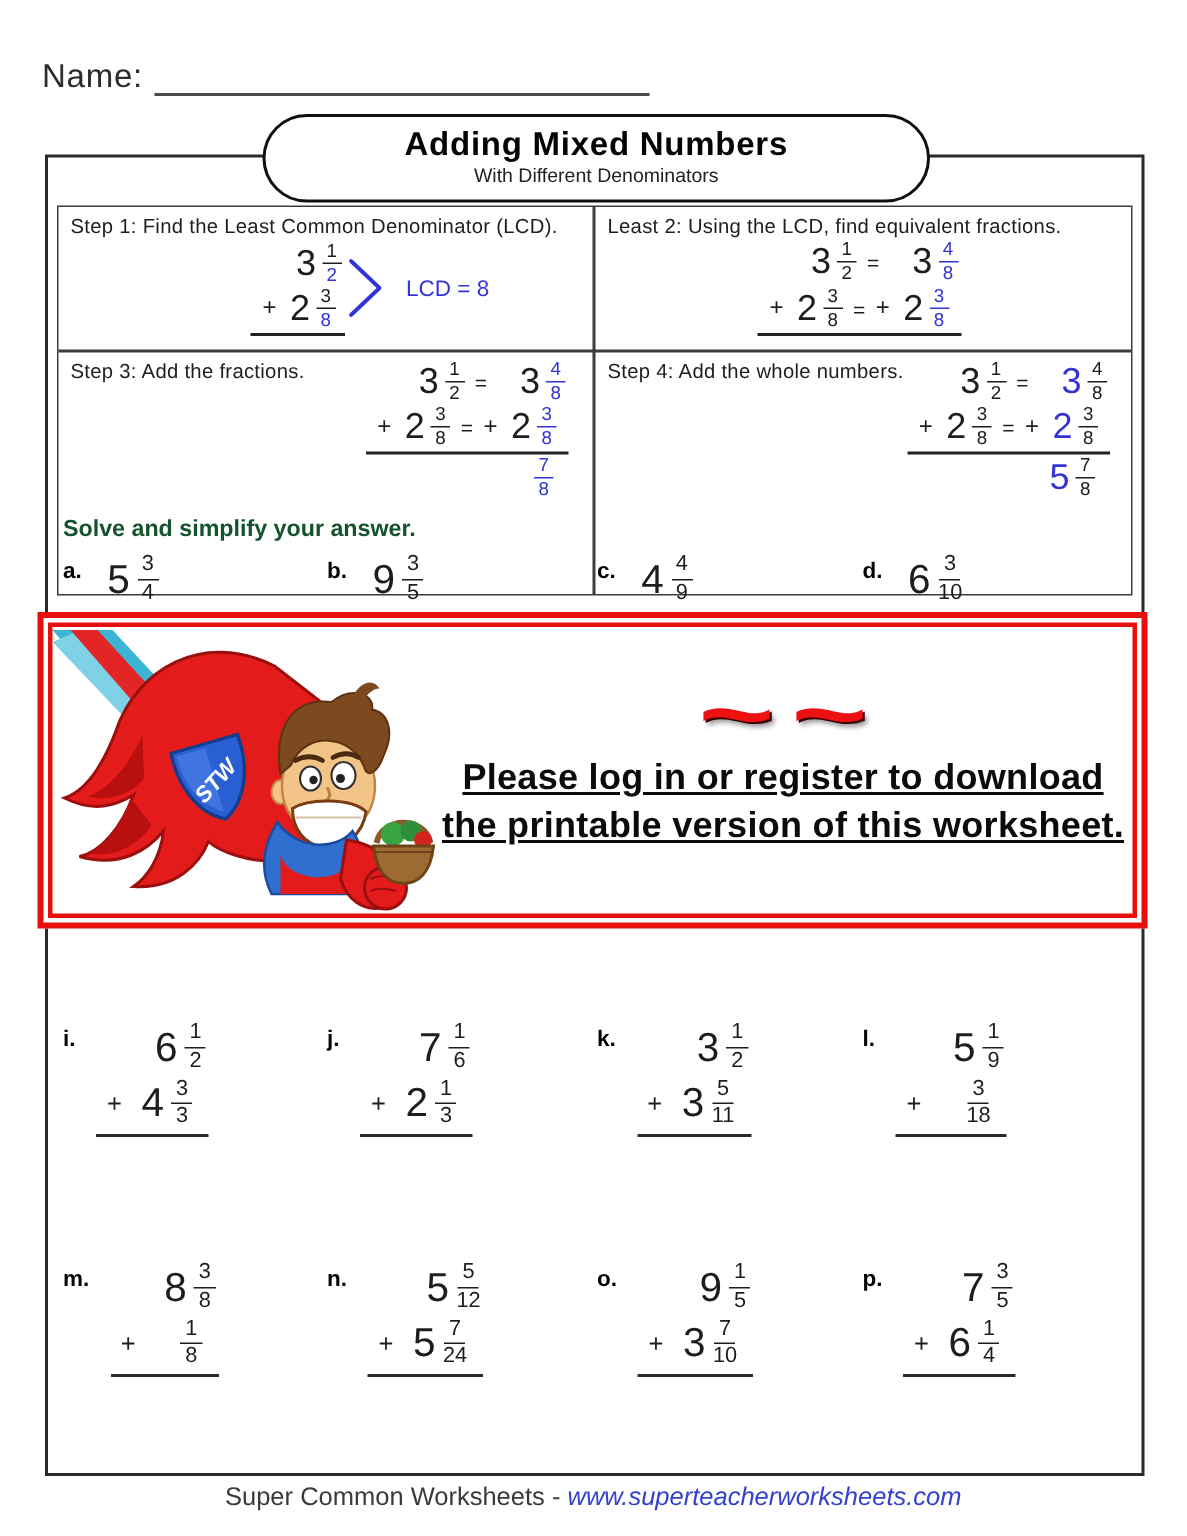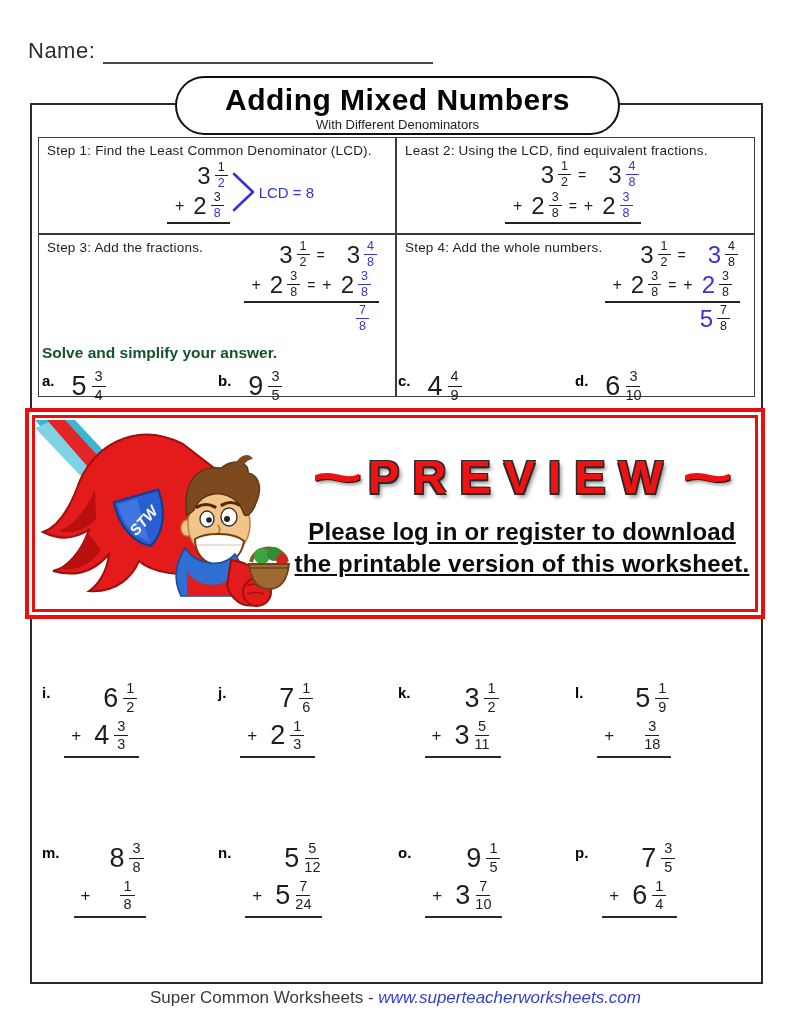--- a/index.html
+++ b/index.html
@@ -16,21 +16,21 @@
   .name-row{position:absolute;left:28px;top:38px;display:flex;align-items:flex-end;}
   .name-label{font-size:22px;color:#2d2d2d;letter-spacing:.5px;}
   .name-line{display:inline-block;width:330px;height:22px;border-bottom:2.5px solid #4a4a4a;margin-left:8px;}
 
   
   .outer-box{position:absolute;left:30px;top:103px;width:733px;height:881px;border:2.5px solid #2a2a2a;background:#fff;}
 
   
   .title-pill{position:absolute;left:175px;top:76px;width:445px;height:59px;background:#fff;
     border:2.5px solid #101010;border-radius:34px;z-index:3;text-align:center;padding-top:5px;}
-  .title-main{font-size:30px;font-weight:700;letter-spacing:.5px;color:#050505;}
+  .title-main{font-size:22px;font-weight:700;letter-spacing:.5px;color:#050505;}
   .title-sub{font-size:13px;color:#222;margin-top:0px;}
 
   
   .steps{position:absolute;left:38px;top:137px;width:717px;height:260px;border:1.8px solid #3c3c3c;background:#fff;}
   .steps .vdiv{position:absolute;left:356px;top:0;width:1.8px;height:100%;background:#3c3c3c;}
   .steps .hdiv{position:absolute;left:0;top:95px;width:100%;height:1.8px;background:#3c3c3c;}
   .cell{position:absolute;overflow:hidden;}
   .cell-1{left:0;top:0;width:356px;height:95px;}
   .cell-2{left:358px;top:0;width:359px;height:95px;}
   .cell-3{left:0;top:97px;width:356px;height:106px;}
@@ -47,21 +47,21 @@
   .frac .d{padding-top:1px;}
   .op{font-size:16px;margin:0 7px 0 2px;}
   .eq{font-size:14px;margin:0 5px;}
   .sp{display:inline-block;width:15px;}
   .blue{color:var(--blue);}
 
   .m-step1{position:absolute;left:128px;top:22px;display:flex;align-items:center;}
   .m-step1 .mrow{min-height:31px;}
   .m-step1 .mrow.u{padding:0 4px 2px 6px;}
   .lcd-wrap{display:flex;align-items:center;margin-left:2px;}
-  .lcd-label{color:var(--blue);font-size:15px;margin-left:3px;white-space:nowrap;}
+  .lcd-label{color:var(--blue);font-size:15px;margin-left:15px;white-space:nowrap;}
   .m-step2{position:absolute;left:108px;top:20px;}
   .m-step2 .mrow{min-height:33px;}
   .m-step2 .mrow.u{padding:0 6px 2px 6px;}
   .m-right{position:absolute;right:16px;top:4px;}
   .m-right .mrow{min-height:31px;}
   .m-right .mrow.u{padding:0 6px 2px 6px;}
   .m-right .mrow.res{padding-right:8px;}
 
   
   .instructions{position:absolute;left:42px;top:344px;font-size:15.5px;font-weight:700;color:#14532d;}
@@ -371,21 +371,20 @@
           <circle cx="5" cy="-14" r="7" fill="#2e8f38"></circle>
           <circle cx="13" cy="-8" r="6" fill="#d42420"></circle>
           <path d="M-20 -4 L20 -4 C 18 14 10 21 0 21 C -10 21 -18 14 -20 -4 Z" fill="#9c6a32" stroke="#6e4418" stroke-width="2"></path>
           <path d="M-19 0 L19 0" stroke="#6e4418" stroke-width="1.4"></path>
         </g>
       </svg>
 
       <div class="banner-text">
         <div class="preview-line">
           <span class="ptilde left">~</span>
-          <span class="pletters">PREVIEW</span>
           <span class="ptilde right">~</span>
         </div>
         <div class="plea">
           <span>Please log in or register to download</span><br>
           <span>the printable version of this worksheet.</span>
         </div>
       </div>
     </div>
   </div>
 

